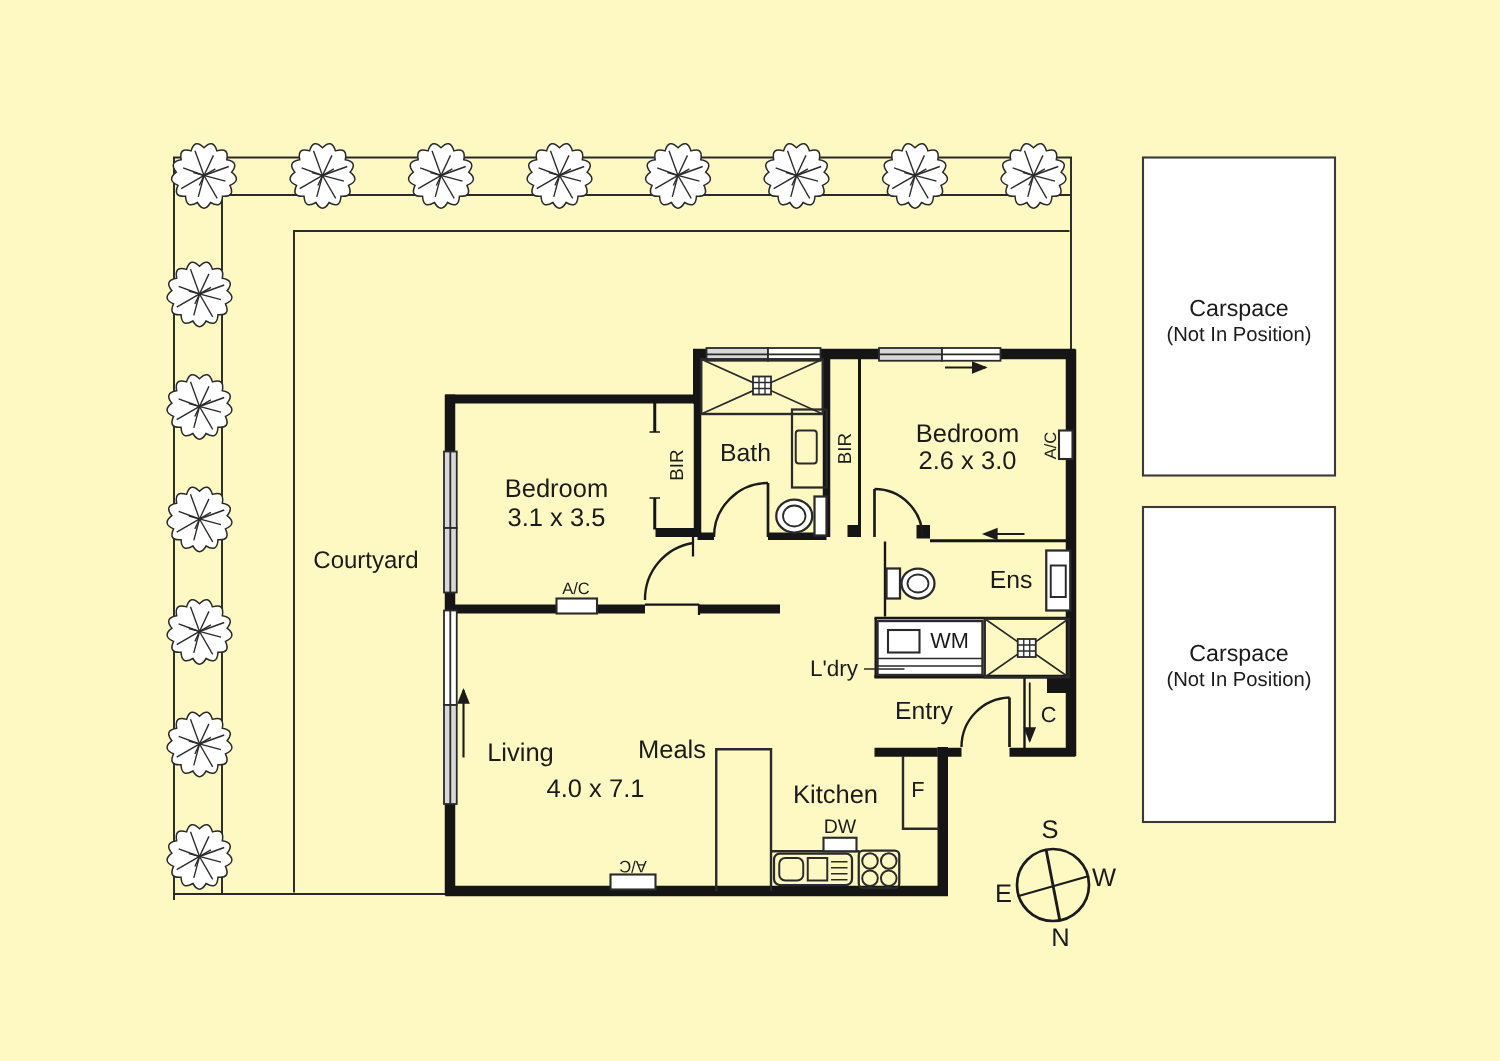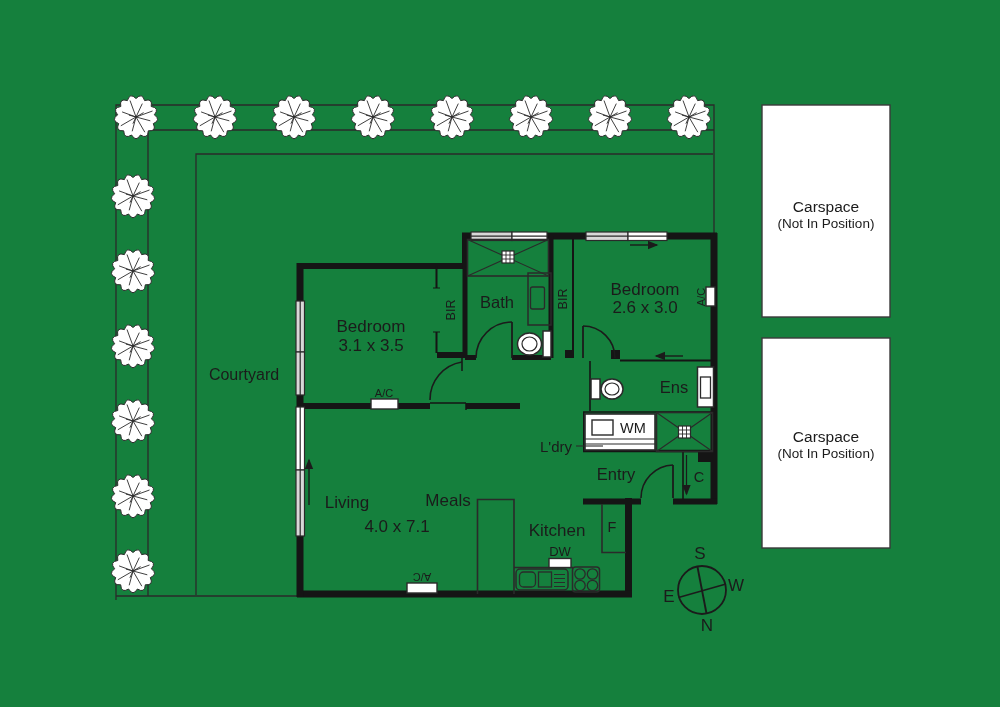--- a/index.html
+++ b/index.html
@@ -1,16 +1,16 @@
 <!DOCTYPE html>
 <html><head>
 <meta charset="utf-8">
 <style>
   html,body{margin:0;padding:0;background:#ffffff;}
-  .page{position:relative;width:1000px;height:707px;background:#15803d;overflow:hidden;
+  .page{position:relative;width:1000px;height:707px;background:#fef9c3;overflow:hidden;
         font-family:"Liberation Sans", sans-serif;}
   svg text{fill:#1b1b1b;}
   .room-lbl{font-size:17px;}
   .tiny-lbl{font-size:11px;}
 </style>
 </head>
 <body>
 
 <div class="page">
 <svg width="1000" height="707" viewBox="0 0 1000 707">

